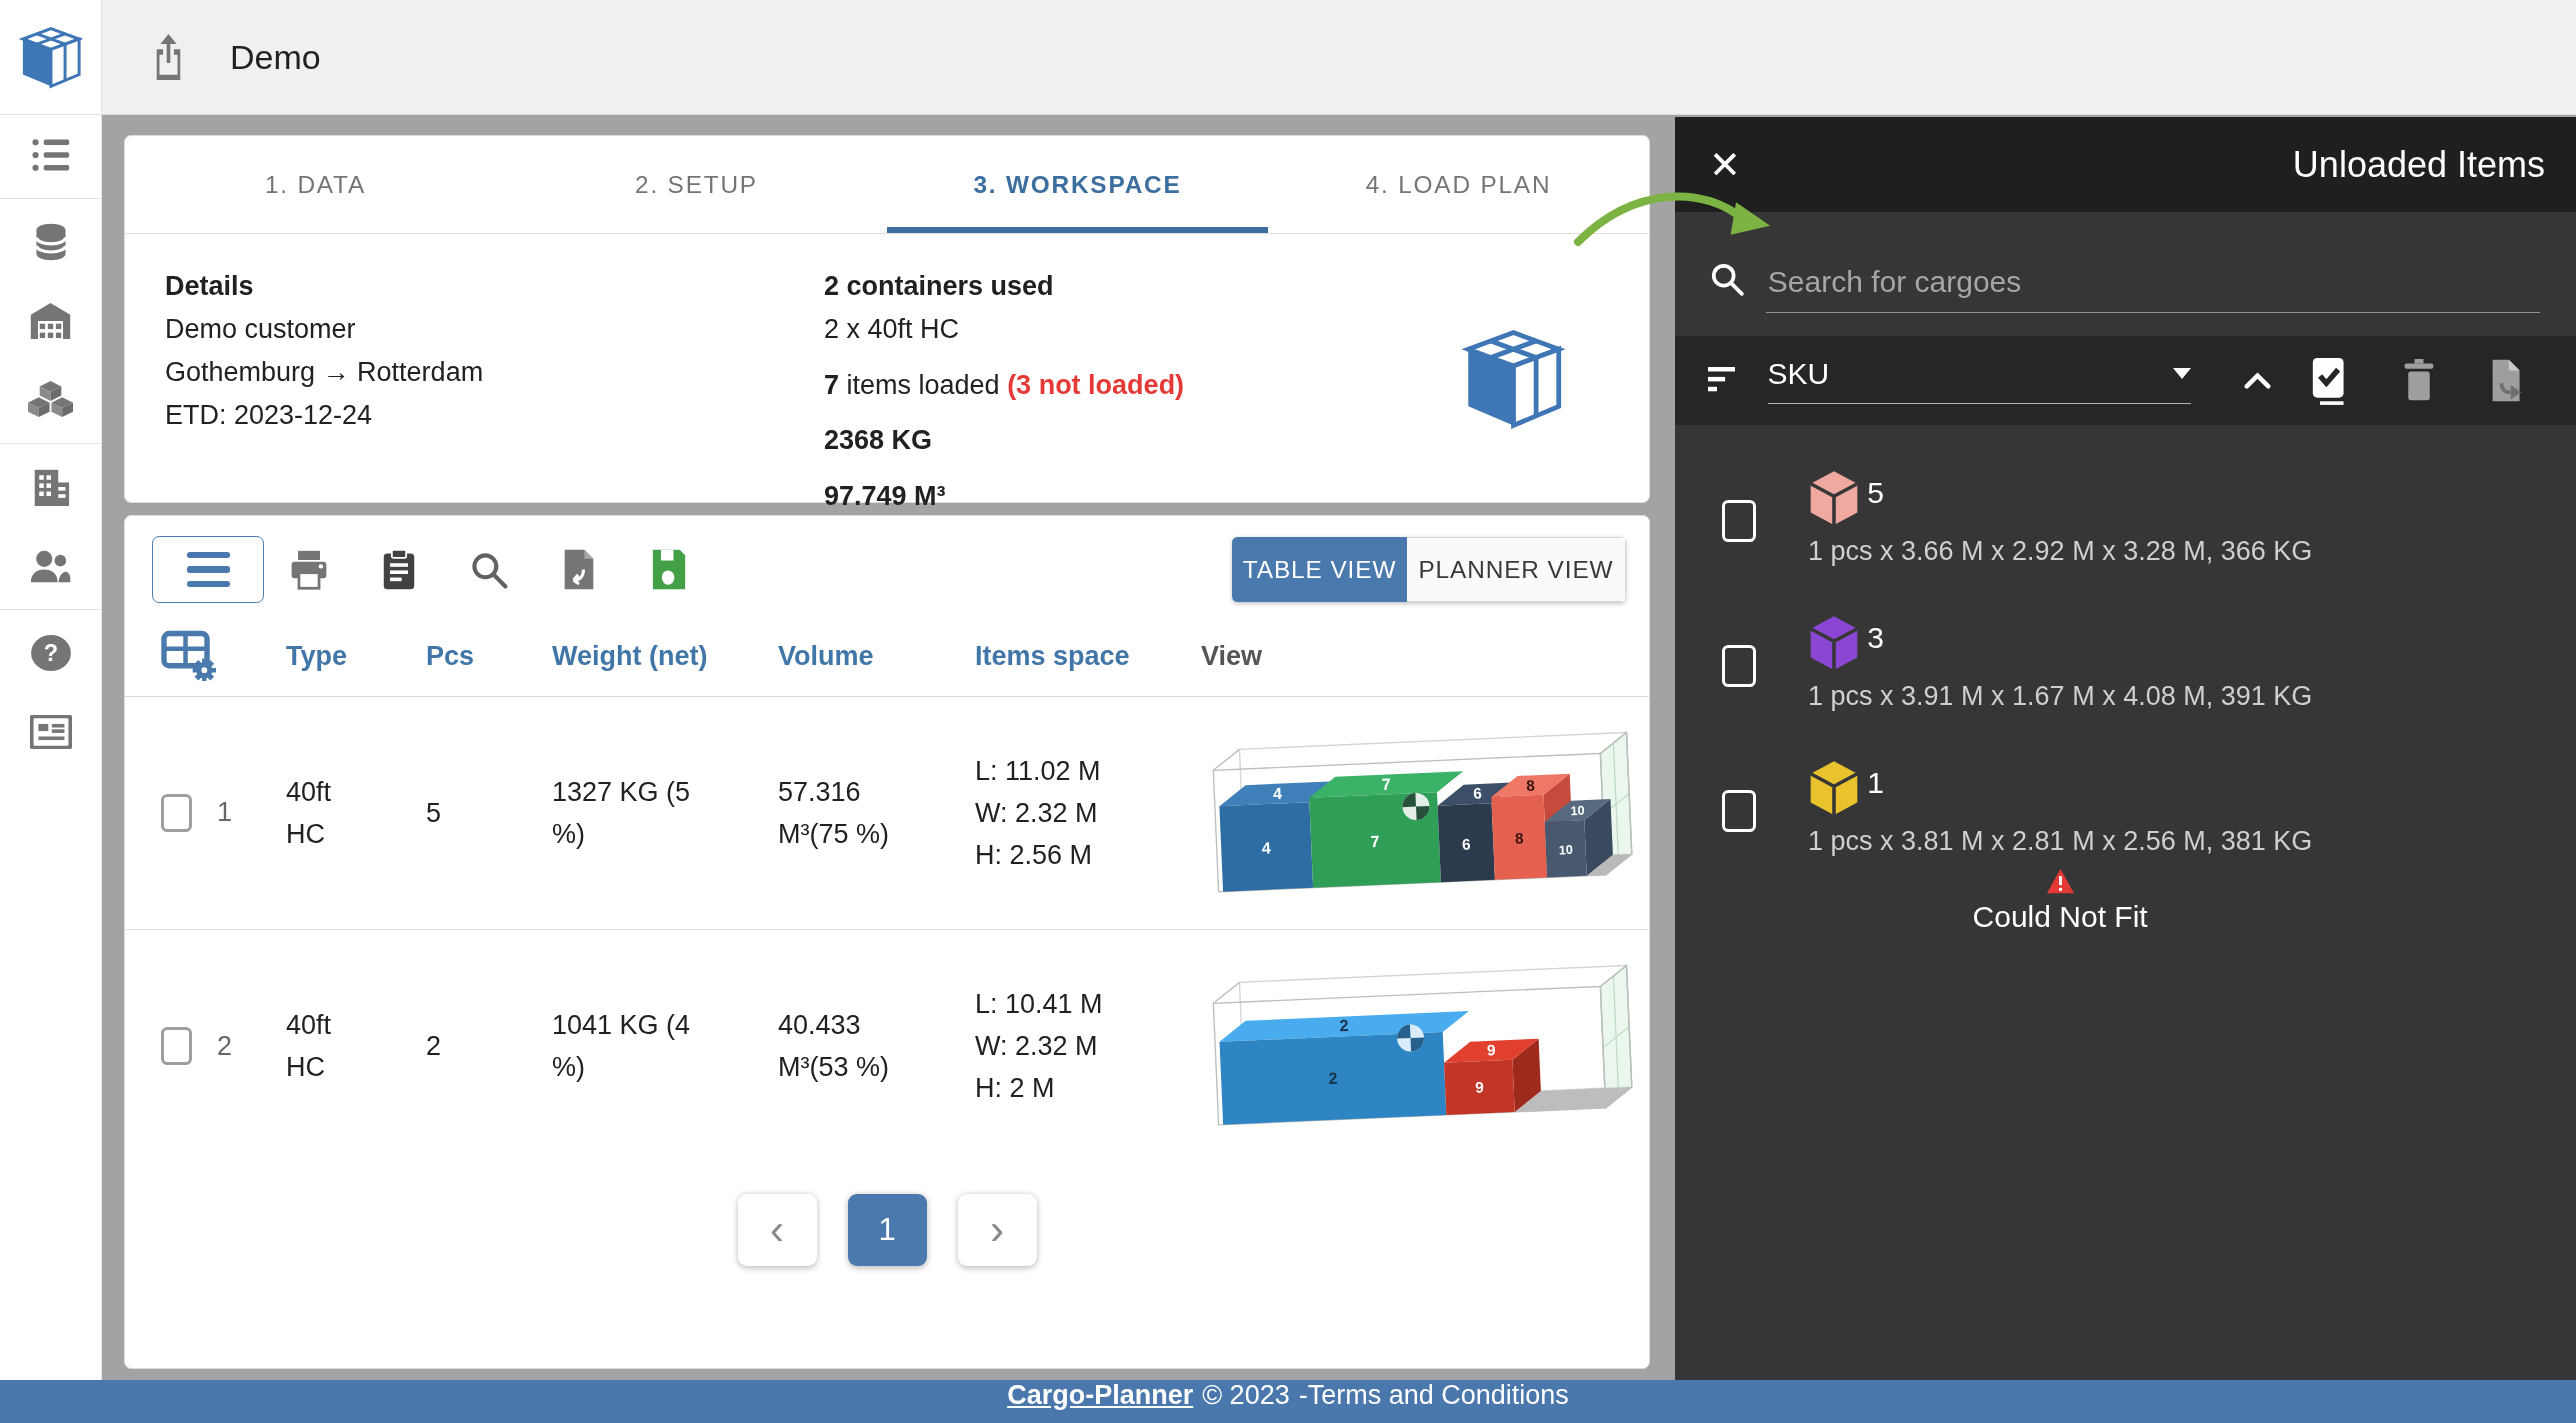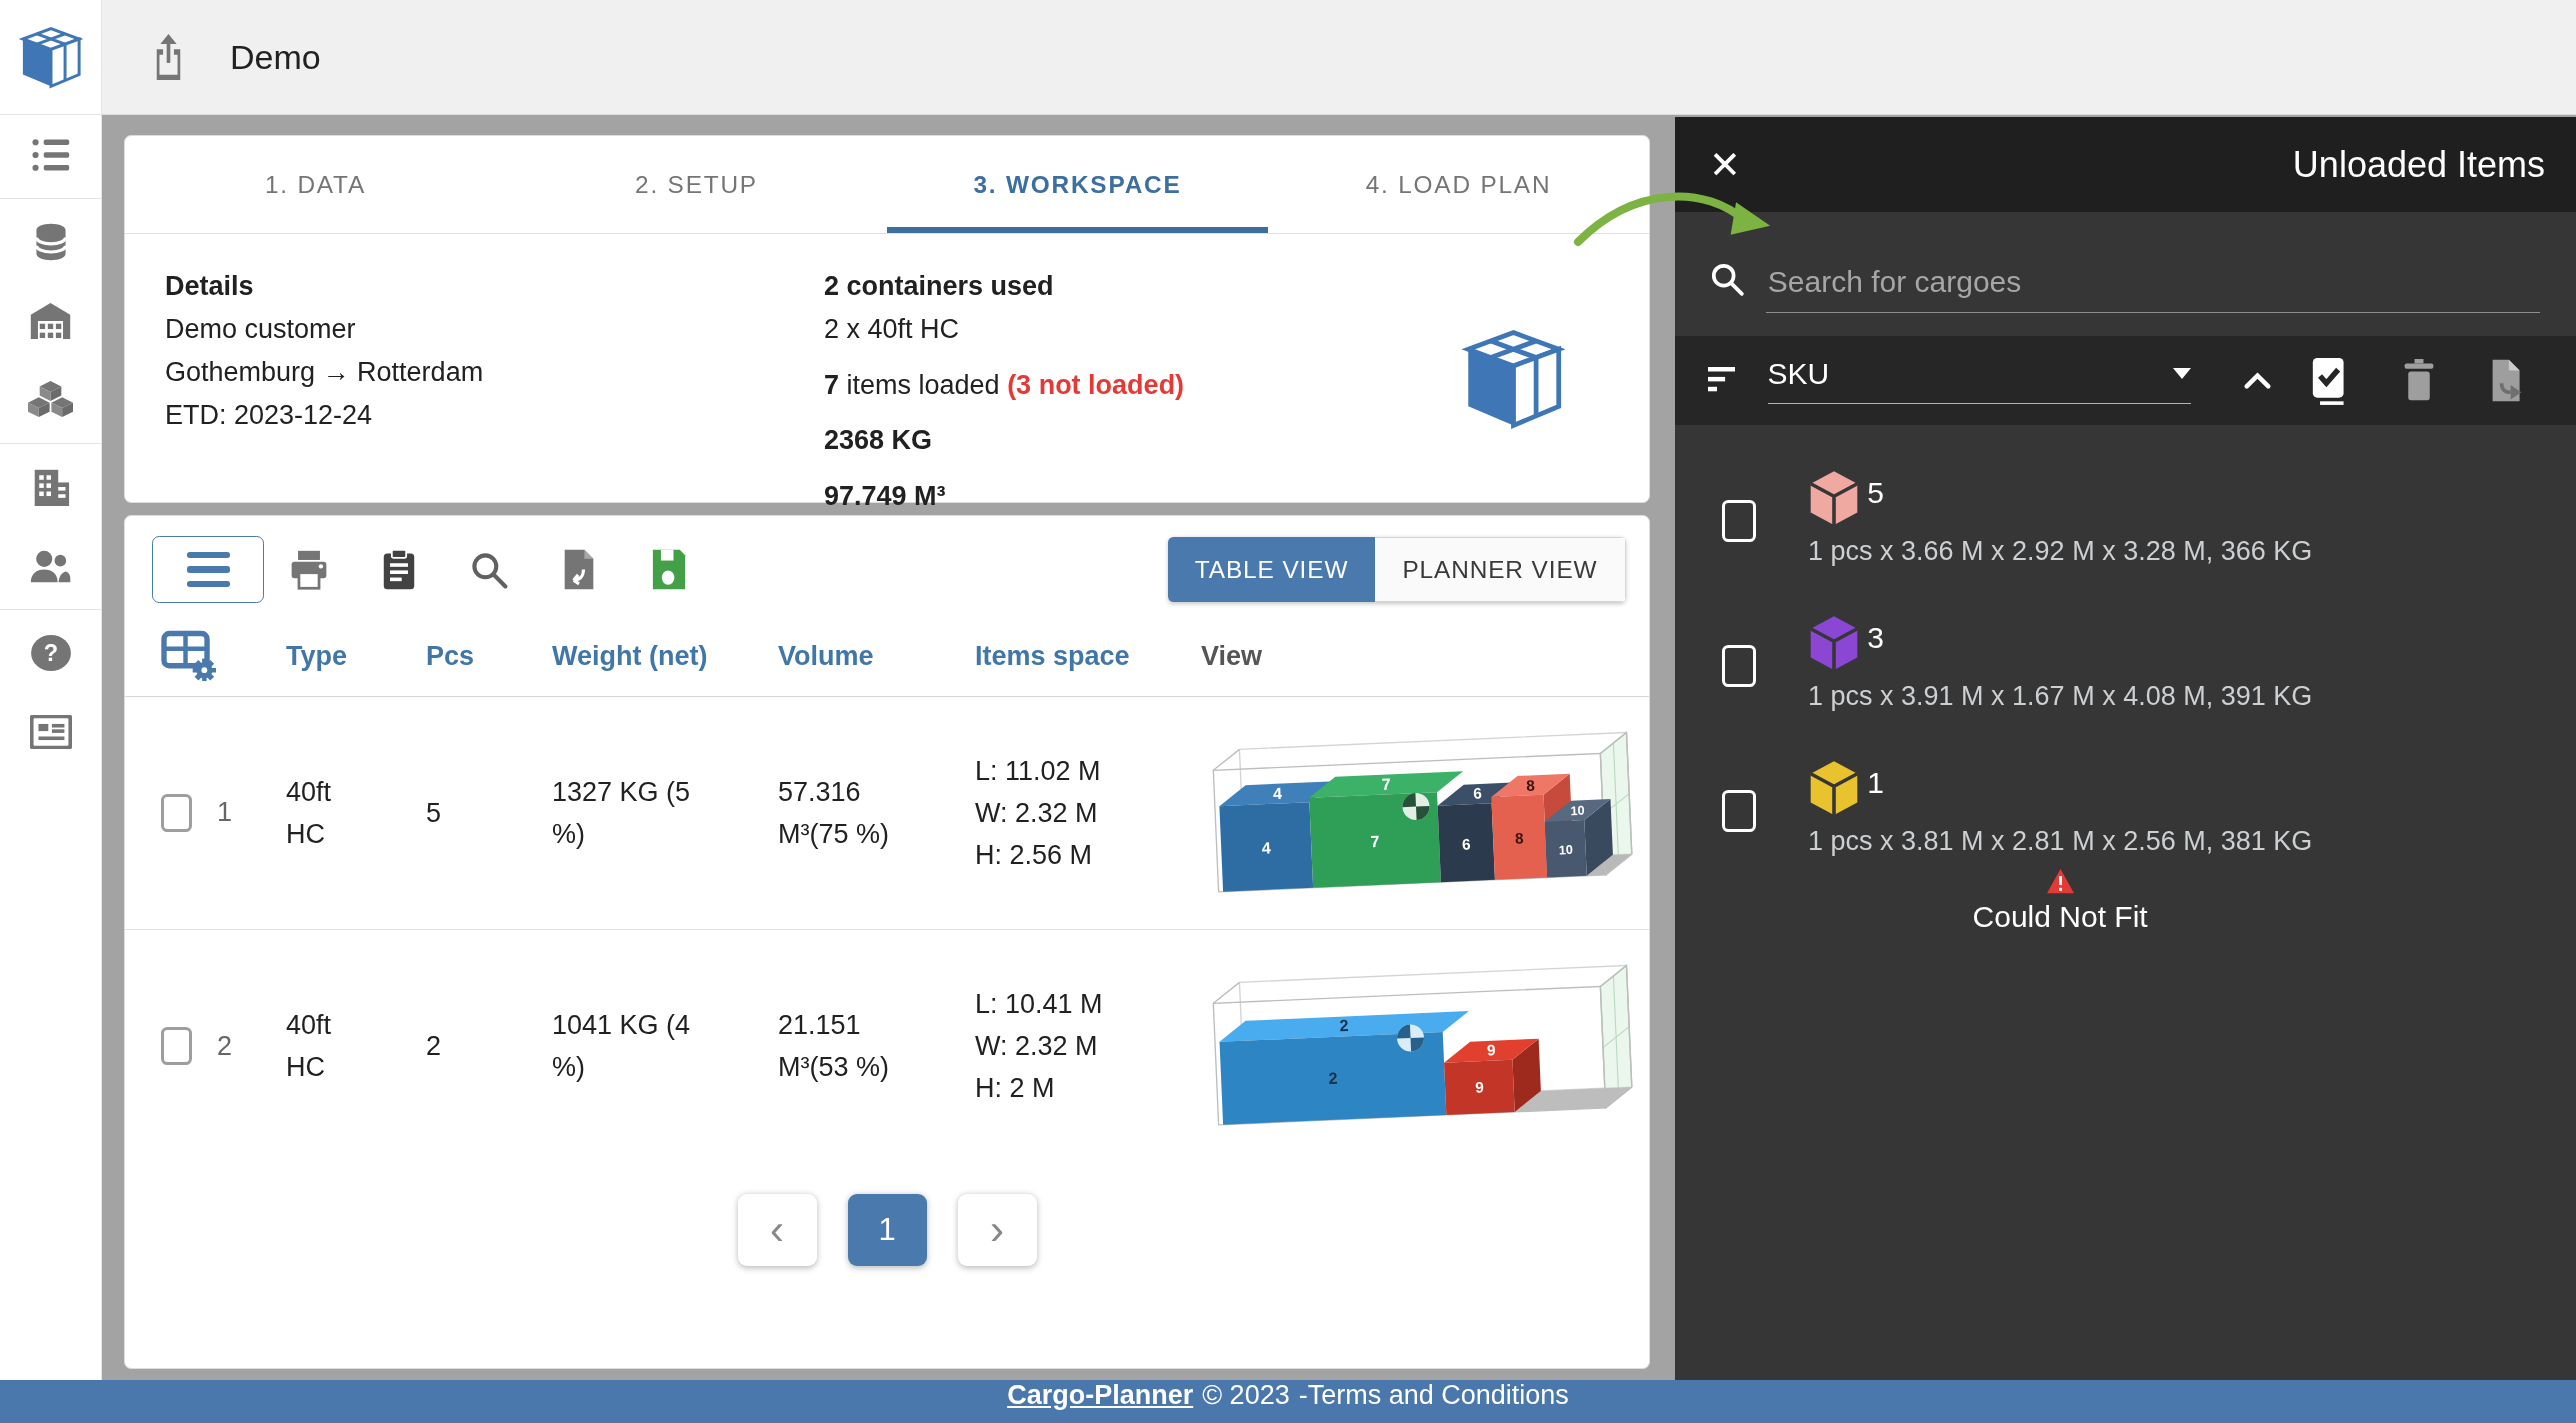--- a/index.html
+++ b/index.html
@@ -41,21 +41,21 @@
   .gap-top { margin-top:12.6px; }
   .mini-box { position:absolute; right:76px; top:90px; }
 
   
   .toolbar { display:flex; align-items:center; padding:20px 23.5px 14.5px 27px; }
   .menu-btn { width:112px; height:67px; border:1.8px solid #4a79ad; border-radius:7.2px; display:flex;
               flex-direction:column; align-items:center; justify-content:center; gap:8.1px; cursor:pointer; background:#fff; }
   .menu-btn i { display:block; width:43px; height:6.3px; border-radius:2.7px; background:#4a79ad; }
   .tool-ic { width:90px; height:67px; display:flex; align-items:center; justify-content:center; cursor:pointer; }
   .view-toggle { margin-left:auto; display:flex; height:65px; box-shadow:0 1.8px 4.5px rgba(0,0,0,.22); border-radius:5.4px; overflow:hidden; }
-  .vt-btn { display:flex; align-items:center; padding:0 27px; font-size:24.4px; letter-spacing:0.9px; cursor:pointer; }
+  .vt-btn { display:flex; align-items:center; padding:0 11px; font-size:24.4px; letter-spacing:0.9px; cursor:pointer; }
   .vt-active { background:#4a79ad; color:#fff; }
   .vt-idle { background:#fafafa; color:#3a3a3a; border:0.9px solid #d6d6d6; border-left:none; }
 
   
   .tgrid { display:grid; grid-template-columns:56px 69px 140px 126px 226px 197px 226px 1fr; align-items:center;
            padding-left:36px; }
   .thead { height:79px; border-bottom:0.9px solid #d8d8d8; }
   .th { font-size:27px; font-weight:bold; color:#4176a8; }
   .th.gray { color:#555; }
   .trow { min-height:233px; }
@@ -389,21 +389,21 @@
         </svg>
       </span>
     </div>
 
     <div class="tgrid trow">
       <span class="cbox"></span>
       <span class="cellnum">2</span>
       <span class="celltext w95">40ft HC</span>
       <span class="celltext">2</span>
       <span class="celltext w190">1041 KG (4 %)</span>
-      <span class="celltext w150">21.151 M³(53 %)</span>
+      <span class="celltext w150">40.433 M³(53 %)</span>
       <span class="celltext">
         <span style="display:block">L: 10.41 M</span>
         <span style="display:block">W: 2.32 M</span>
         <span style="display:block">H: 2 M</span>
       </span>
       <span>
         <svg width="452" height="191" viewBox="0 0 500 212" font-family="Liberation Sans, sans-serif">
           <g transform="rotate(-2.5 250 105)">
             <path d="M45 28 H475 M45 28 V163 M45 163 H475" stroke="#d4d4d4" stroke-width="1.5" fill="none"></path>
             <polygon points="445,50 475,28 475,163 445,185" fill="#ddf0e0" fill-opacity="0.6" stroke="#a9cdb1" stroke-width="1.5"></polygon>

